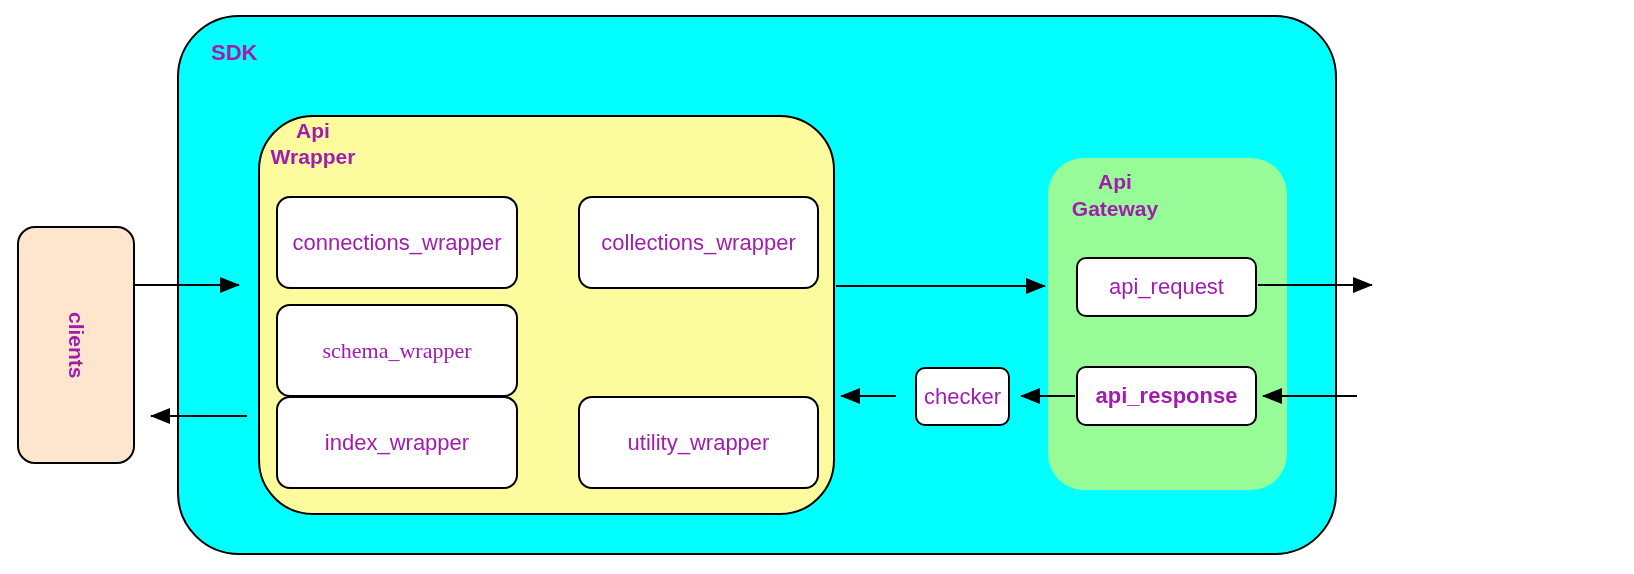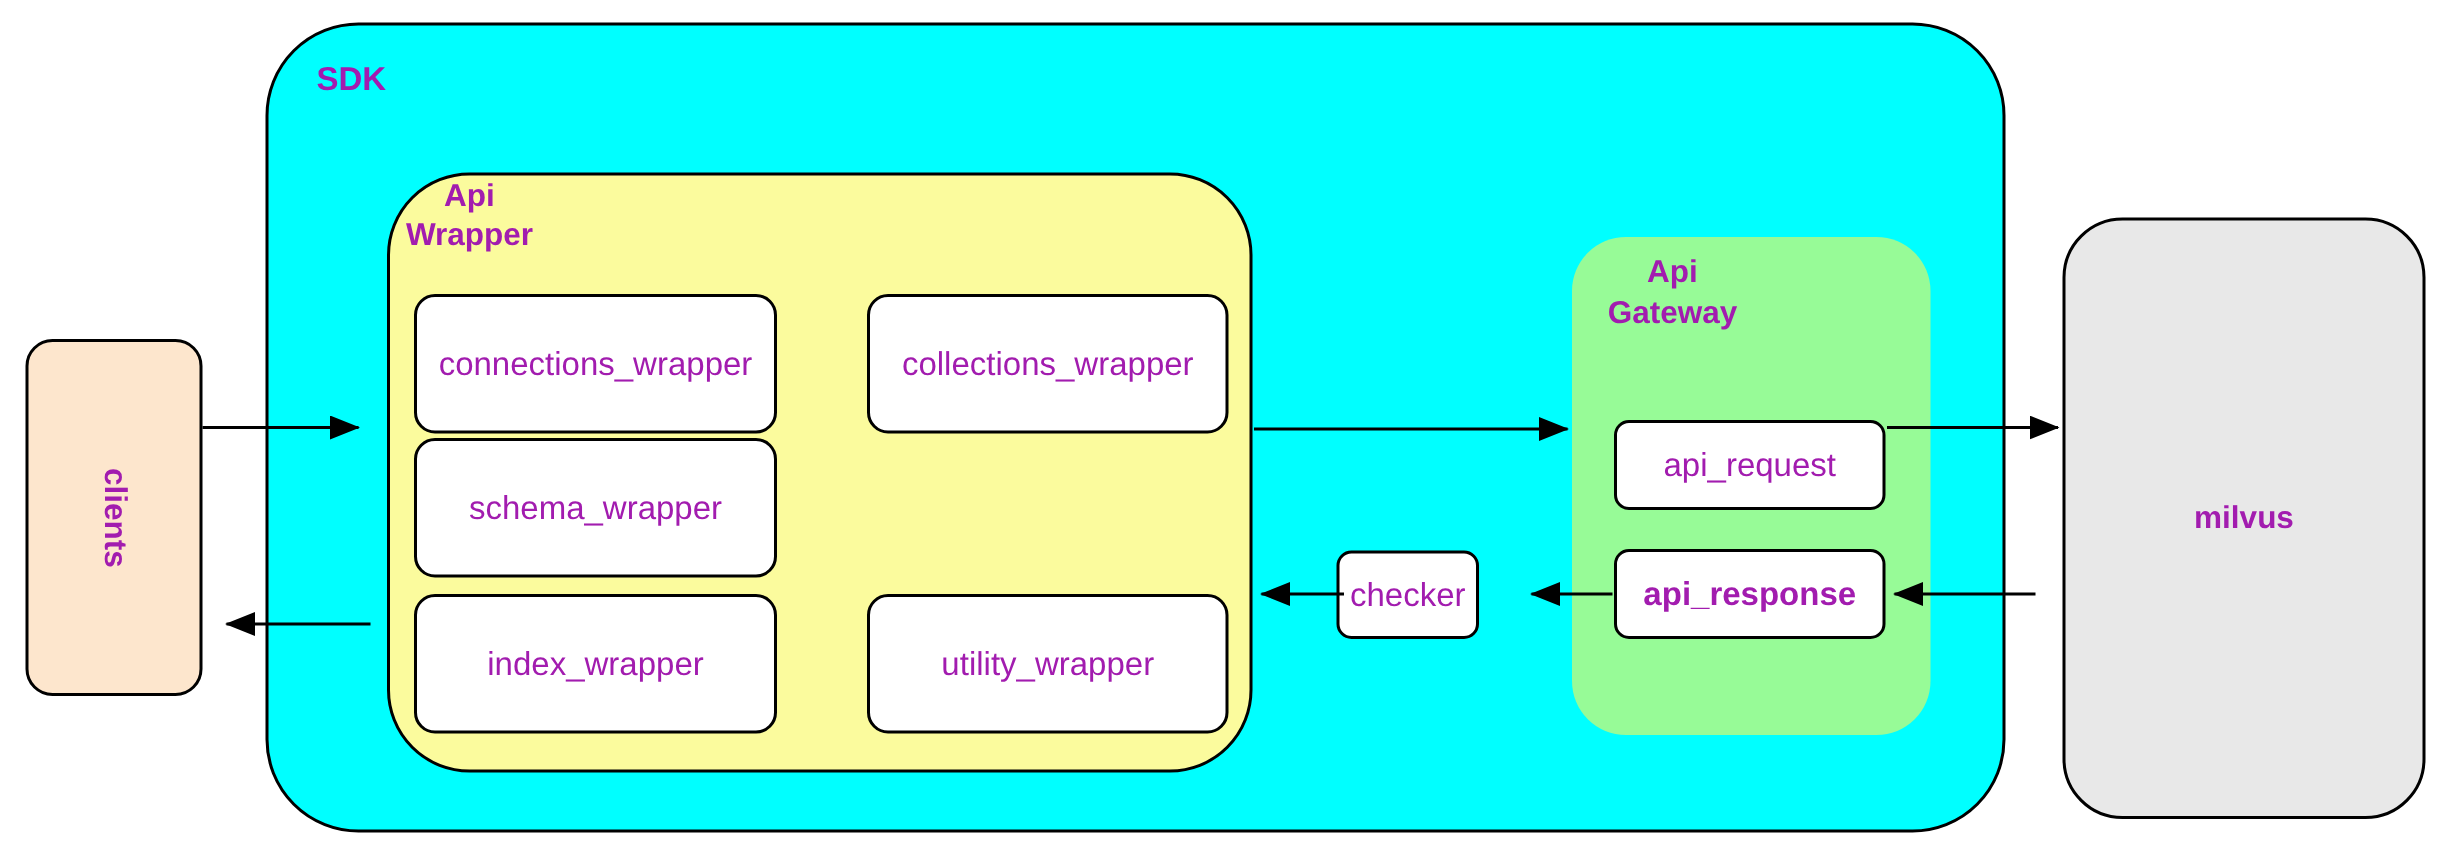--- a/index.html
+++ b/index.html
@@ -24,31 +24,31 @@
   
   .sdk{left:177px;top:15px;width:1160px;height:540px;background:var(--cyan,#00ffff);border-radius:62px;}
   .sdk-label{position:absolute;left:211px;top:40px;font-size:22px;font-weight:bold;}
   
   .wrapper{left:258px;top:115px;width:577px;height:400px;background:var(--yellow,#fbfb9d);border-radius:55px;}
   .wrapper-label{position:absolute;left:256px;top:118px;width:114px;text-align:center;
     font-weight:bold;font-size:21px;line-height:26px;white-space:pre-line;}
   .wbox{width:242px;height:93px;}
   .pos-w1{left:276px;top:196px;}
   .pos-w2{left:578px;top:196px;width:241px;}
-  .pos-w3{left:276px;top:292px;}
+  .pos-w3{left:276px;top:304px;font-family:Liberation Serif, serif;}
   .pos-w4{left:578px;top:296px;width:241px;}
   .pos-w5{left:276px;top:396px;}
   .pos-w6{left:578px;top:396px;width:241px;}
   
   .gateway{left:1048px;top:158px;width:239px;height:332px;background:var(--green,#97fb97);border:none;border-radius:36px;}
   .gateway-label{position:absolute;left:1059px;top:168px;width:112px;text-align:center;
     font-weight:bold;font-size:21px;line-height:27px;white-space:pre-line;}
-  .api-request{left:1076px;top:257px;width:181px;height:60px;border-radius:10px;margin-top:23px;}
+  .api-request{left:1076px;top:257px;width:181px;height:60px;border-radius:10px;}
   .api-response{left:1076px;top:366px;width:181px;height:60px;border-radius:10px;font-weight:bold;}
-  .checker{left:891px;top:367px;width:95px;height:59px;border-radius:10px;}
+  .checker{left:915px;top:367px;width:95px;height:59px;border-radius:10px;}
   
   .milvus{left:1375px;top:145px;width:242px;height:401px;background:var(--gray,#e8e8e8);border-radius:40px;}
   .milvus .blabel{font-weight:bold;font-size:21px;}
   
   .arrows{position:absolute;left:0;top:0;pointer-events:none;}
   .arrows line{stroke:var(--stroke,#000);stroke-width:2;}
 </style>
 </head>
 <body>
 
@@ -85,23 +85,20 @@
     <span>api_request</span>
   </div>
   <div class="node leaf api-response">
     <span>api_response</span>
   </div>
 
   <div class="node leaf checker">
     <span>checker</span>
   </div>
 
-  <div class="node milvus">
-    <span class="blabel">milvus</span>
-  </div>
 
   <div class="node clients">
     <span class="vlabel">clients</span>
   </div>
 
   <svg class="arrows" width="1634" height="574" viewBox="0 0 1634 574">
     <defs>
       <marker id="ah" markerUnits="userSpaceOnUse" markerWidth="22" markerHeight="18" refX="19" refY="8" orient="auto">
         <path d="M0,0 L20,8 L0,16 Z" fill="#000"></path>
       </marker>

